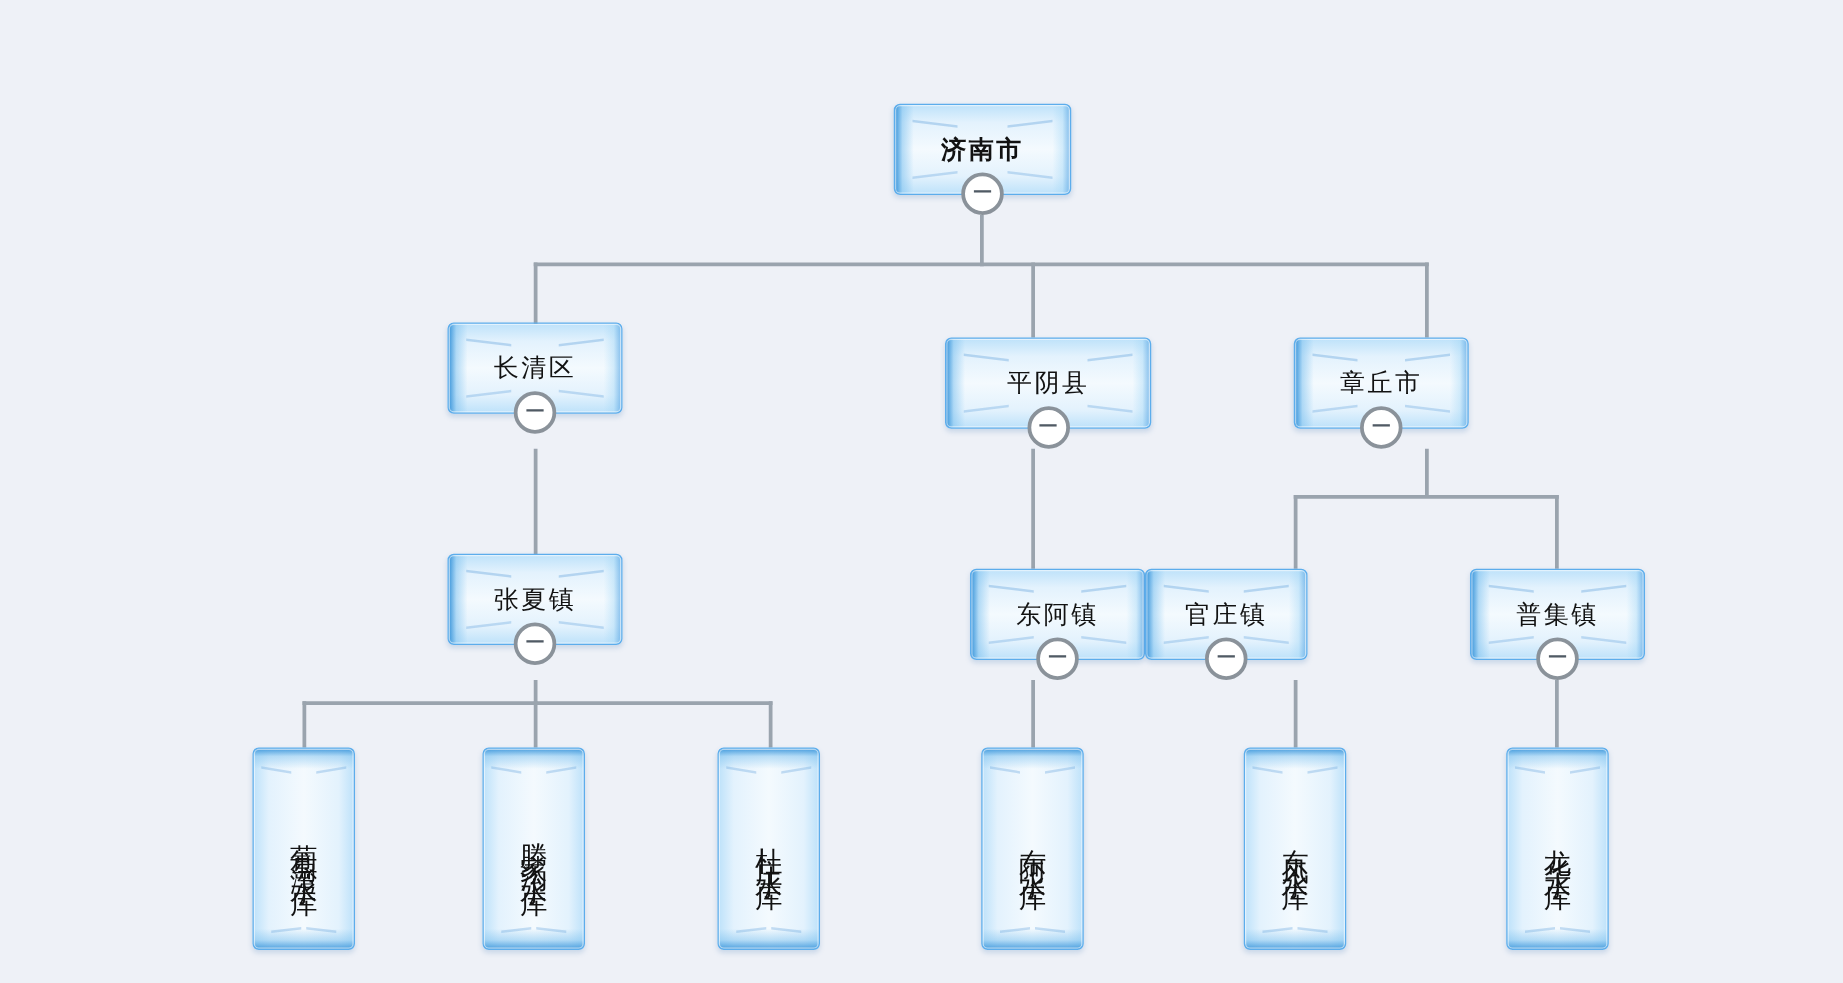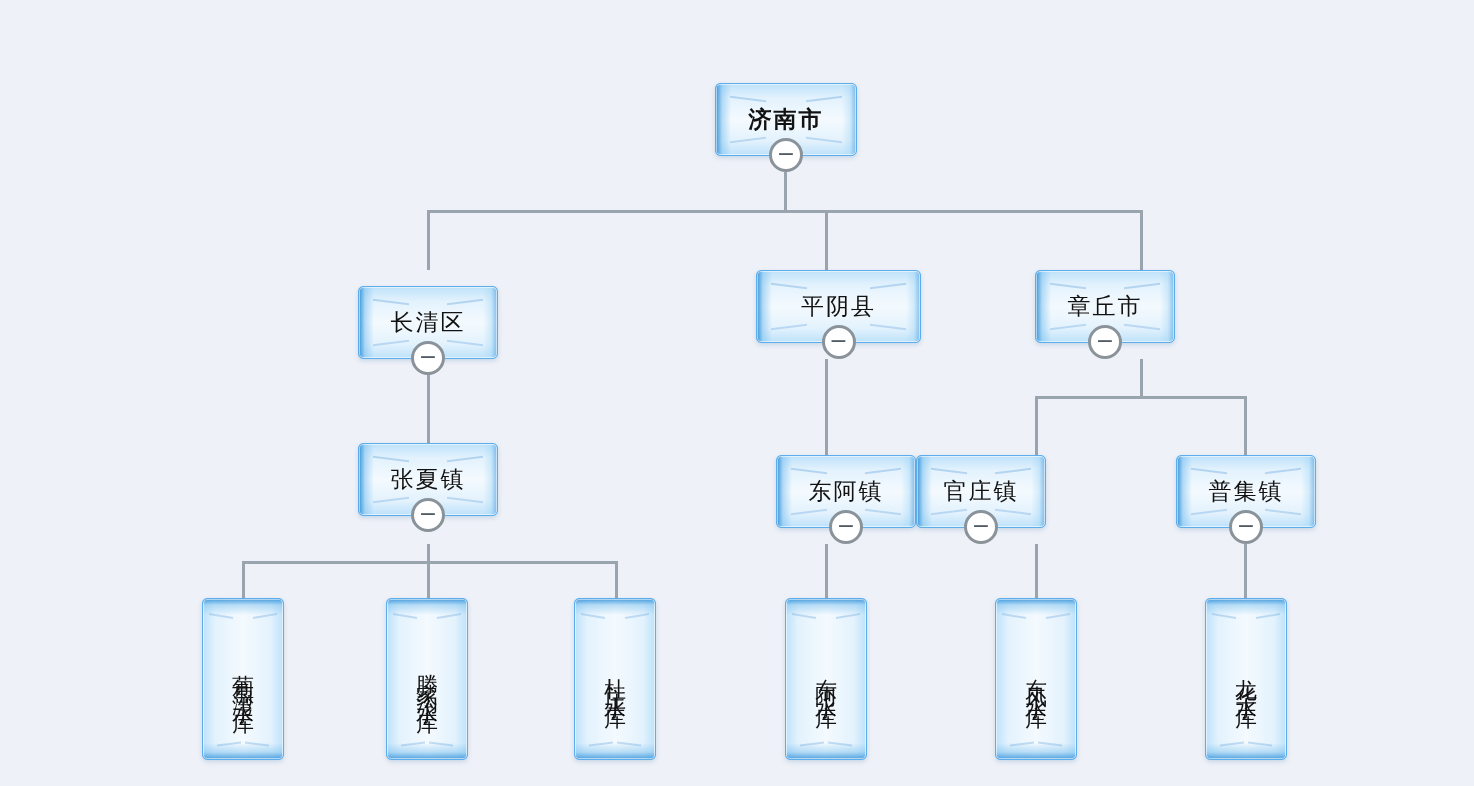--- a/index.html
+++ b/index.html
@@ -54,21 +54,21 @@
   .node.v .creases::before, .node.v .creases::after { width: 24px; }
   .node.v::before, .node.v::after {
     content: ""; position: absolute; top: 10px; width: 24px; height: 6px;
     border-bottom: 2px solid rgba(120,175,225,.40);
   }
   .node.v::before { left: 6px; transform: skewY(9deg); }
   .node.v::after  { right: 6px; transform: skewY(-9deg); }
 
   .label {
     position: relative; z-index: 3;
-    color: #121212; font-size: 23px; letter-spacing: 2px;
+    color: #121212; font-size: 20px; letter-spacing: 2px;
     white-space: nowrap;
   }
   .label.bold { font-weight: 700; }
   .node.v .label {
     writing-mode: vertical-rl;
     text-orientation: upright;
     font-size: 22px; letter-spacing: 9px; line-height: 1;
   }
 
   
@@ -116,21 +116,21 @@
   <div class="line" style="left:1244px;top:544px;width:3px;height:54px"></div>
 
   <div class="node h" style="left:715px;top:83px;width:142px;height:73px">
     <div class="creases"></div>
     <span class="label bold">济南市</span>
     <button class="collapse">
         <span class="glyph">−</span>
       </button>
   </div>
 
-  <div class="node h" style="left:358px;top:286px;width:140px;height:73px">
+  <div class="node h" style="left:358px;top:258px;width:140px;height:73px">
     <div class="creases"></div>
     <span class="label">长清区</span>
     <button class="collapse">
         <span class="glyph">−</span>
       </button>
   </div>
 
   <div class="node h" style="left:756px;top:270px;width:165px;height:73px">
     <div class="creases"></div>
     <span class="label">平阴县</span>

